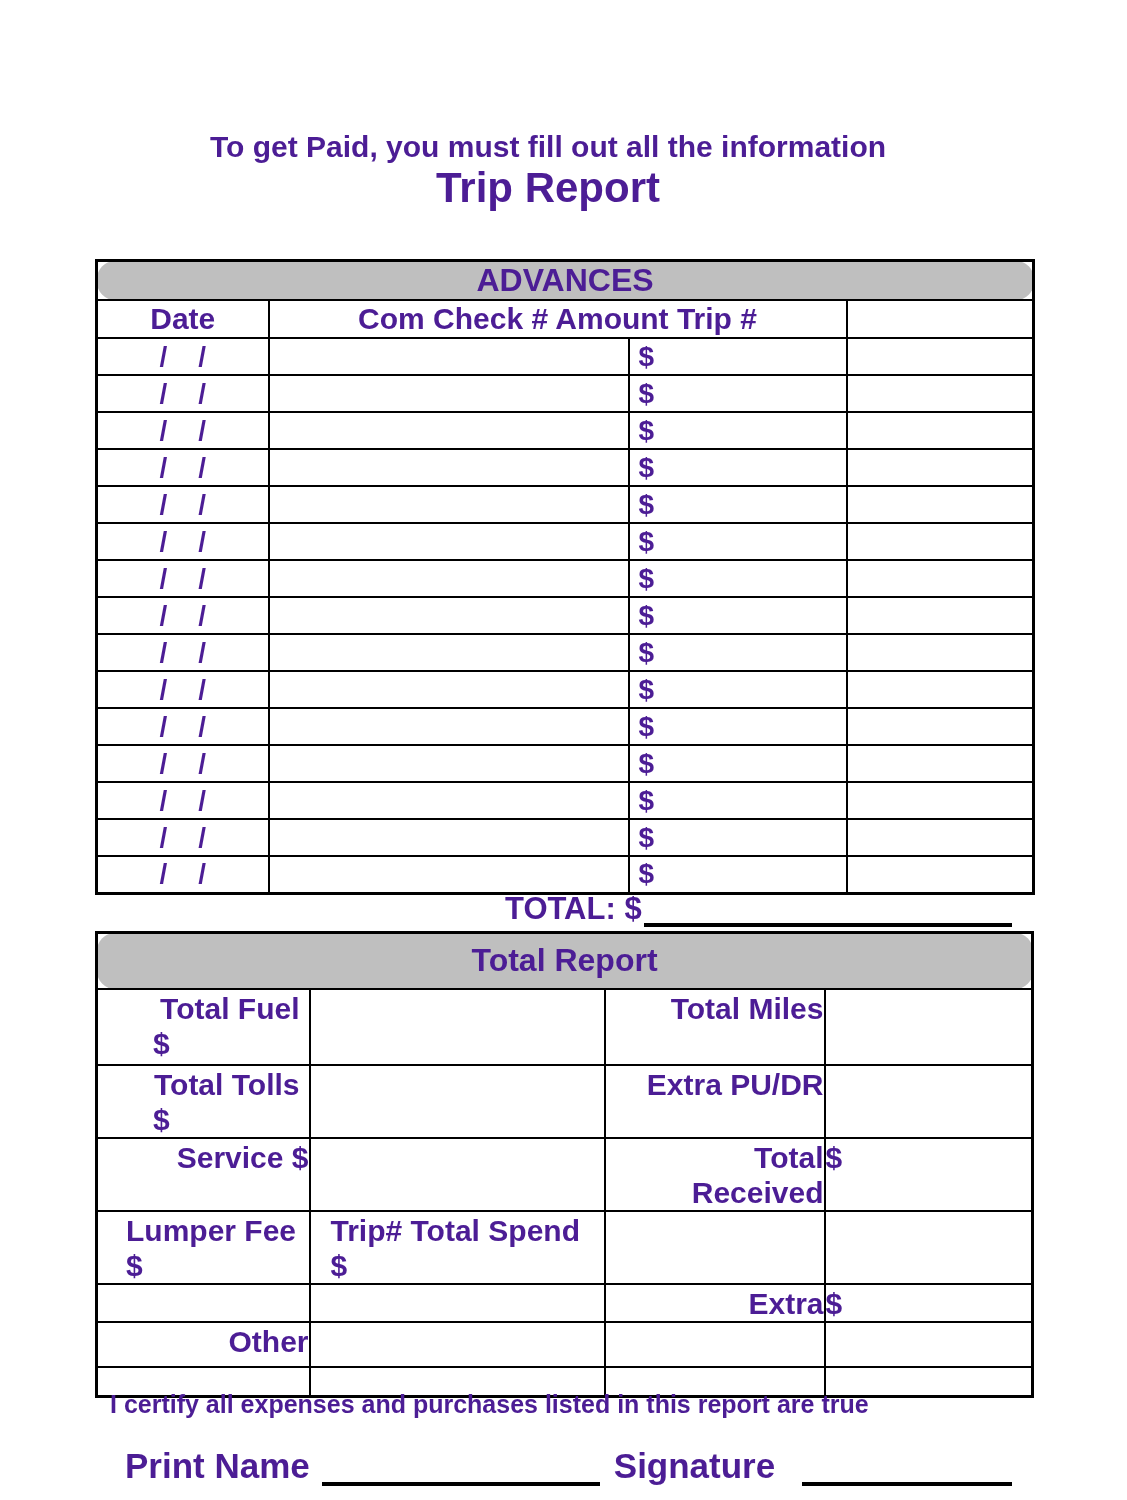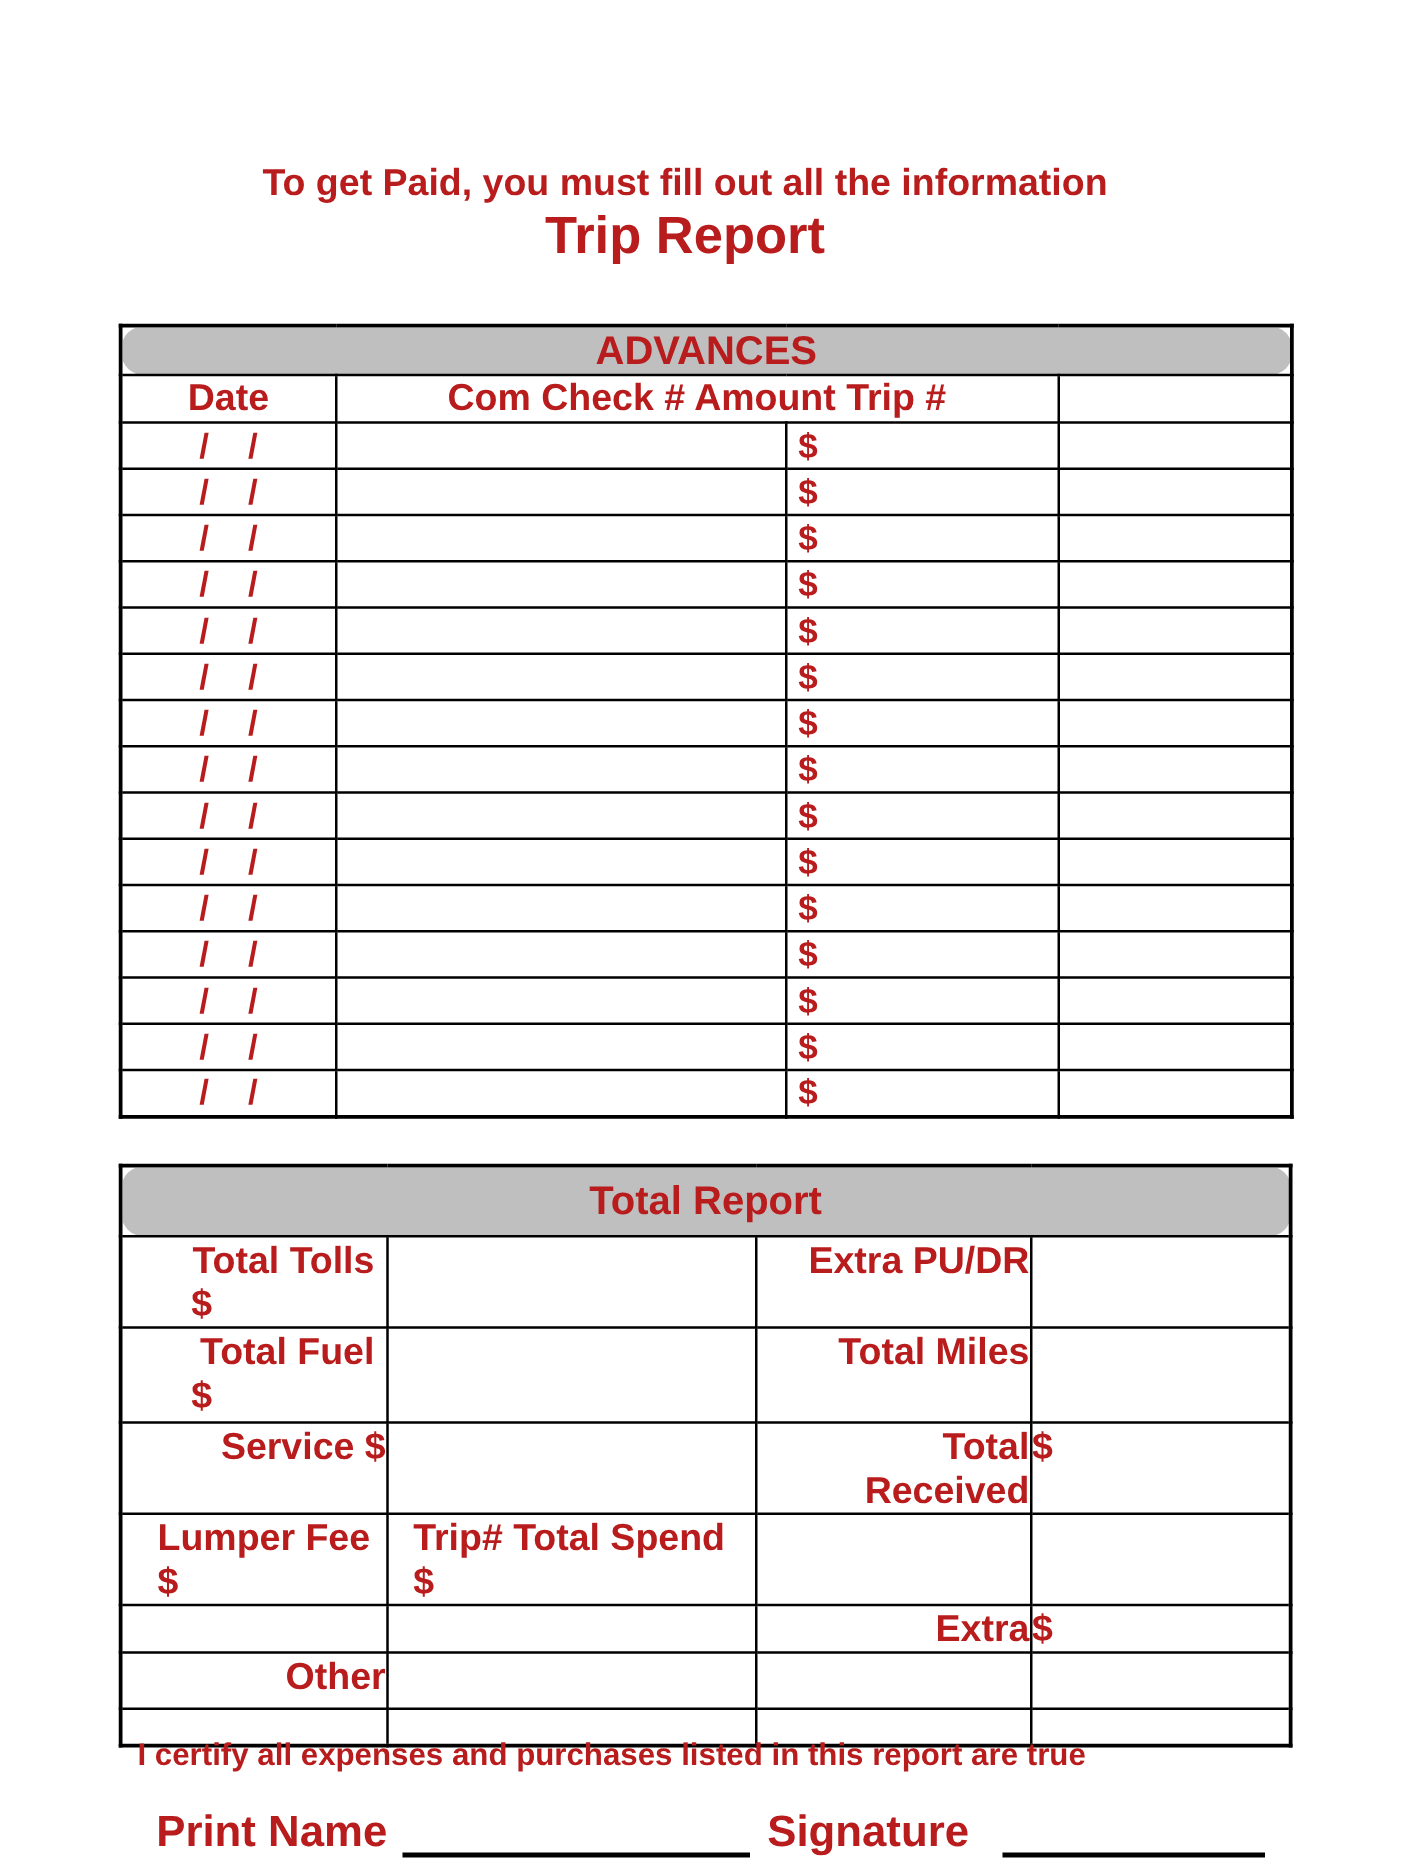--- a/index.html
+++ b/index.html
@@ -1,18 +1,18 @@
 <!DOCTYPE html>
 <html><head>
 <meta charset="utf-8">
 <style>
   html,body { margin:0; padding:0; background:#ffffff; }
   .page {
     position:relative; width:1127px; height:1500px; background:#ffffff;
-    font-family:"Liberation Sans", sans-serif; font-weight:700; color:#b91c1c;
+    font-family:"Liberation Sans", sans-serif; font-weight:700; color:#4c1d95;
     overflow:hidden;
   }
   
   .subtitle { position:absolute; left:0; top:130px; width:1096px; text-align:center; font-size:30px; }
   .main-title { position:absolute; left:0; top:164px; width:1096px; text-align:center; font-size:42px; }
 
   
   table { border-collapse:collapse; table-layout:fixed; }
   table.frm { position:absolute; left:95px; border:3px solid #000; }
   table.frm th, table.frm td { border:2px solid #000; padding:0; overflow:hidden; }
@@ -178,53 +178,57 @@
         </tr>
         <tr>
           <td class="date-cell">/    /</td>
           <td></td>
           <td class="amount-cell">$</td>
           <td></td>
         </tr>
       </tbody>
   </table>
 
+  <div class="total-row">
+    <span>TOTAL: $</span>
+    <span class="total-fill"></span>
+  </div>
 
   <table class="frm driver">
     <colgroup>
       <col style="width:213px">
         <col style="width:295px">
         <col style="width:220px">
         <col style="width:208px">
     </colgroup>
     <thead>
       <tr class="band-row">
         <th class="band" colspan="4">Total Report</th>
       </tr>
     </thead>
     <tbody>
+      <tr style="height:76px">
+        <td>
+          <span class="line al-r">Total Fuel</span>
+          <span class="line pad55">$</span>
+        </td>
+        <td></td>
+        <td class="al-r">
+          <span class="line">Total Miles</span>
+        </td>
+        <td></td>
+      </tr>
       <tr style="height:70px">
         <td>
           <span class="line al-r">Total Tolls</span>
           <span class="line pad55">$</span>
         </td>
         <td></td>
         <td class="al-r">
           <span class="line">Extra PU/DR</span>
-        </td>
-        <td></td>
-      </tr>
-      <tr style="height:76px">
-        <td>
-          <span class="line al-r">Total Fuel</span>
-          <span class="line pad55">$</span>
-        </td>
-        <td></td>
-        <td class="al-r">
-          <span class="line">Total Miles</span>
         </td>
         <td></td>
       </tr>
       <tr style="height:70px">
         <td class="al-r">
           <span class="line">Service $</span>
         </td>
         <td></td>
         <td class="al-r">
           <span class="line">Total</span>

